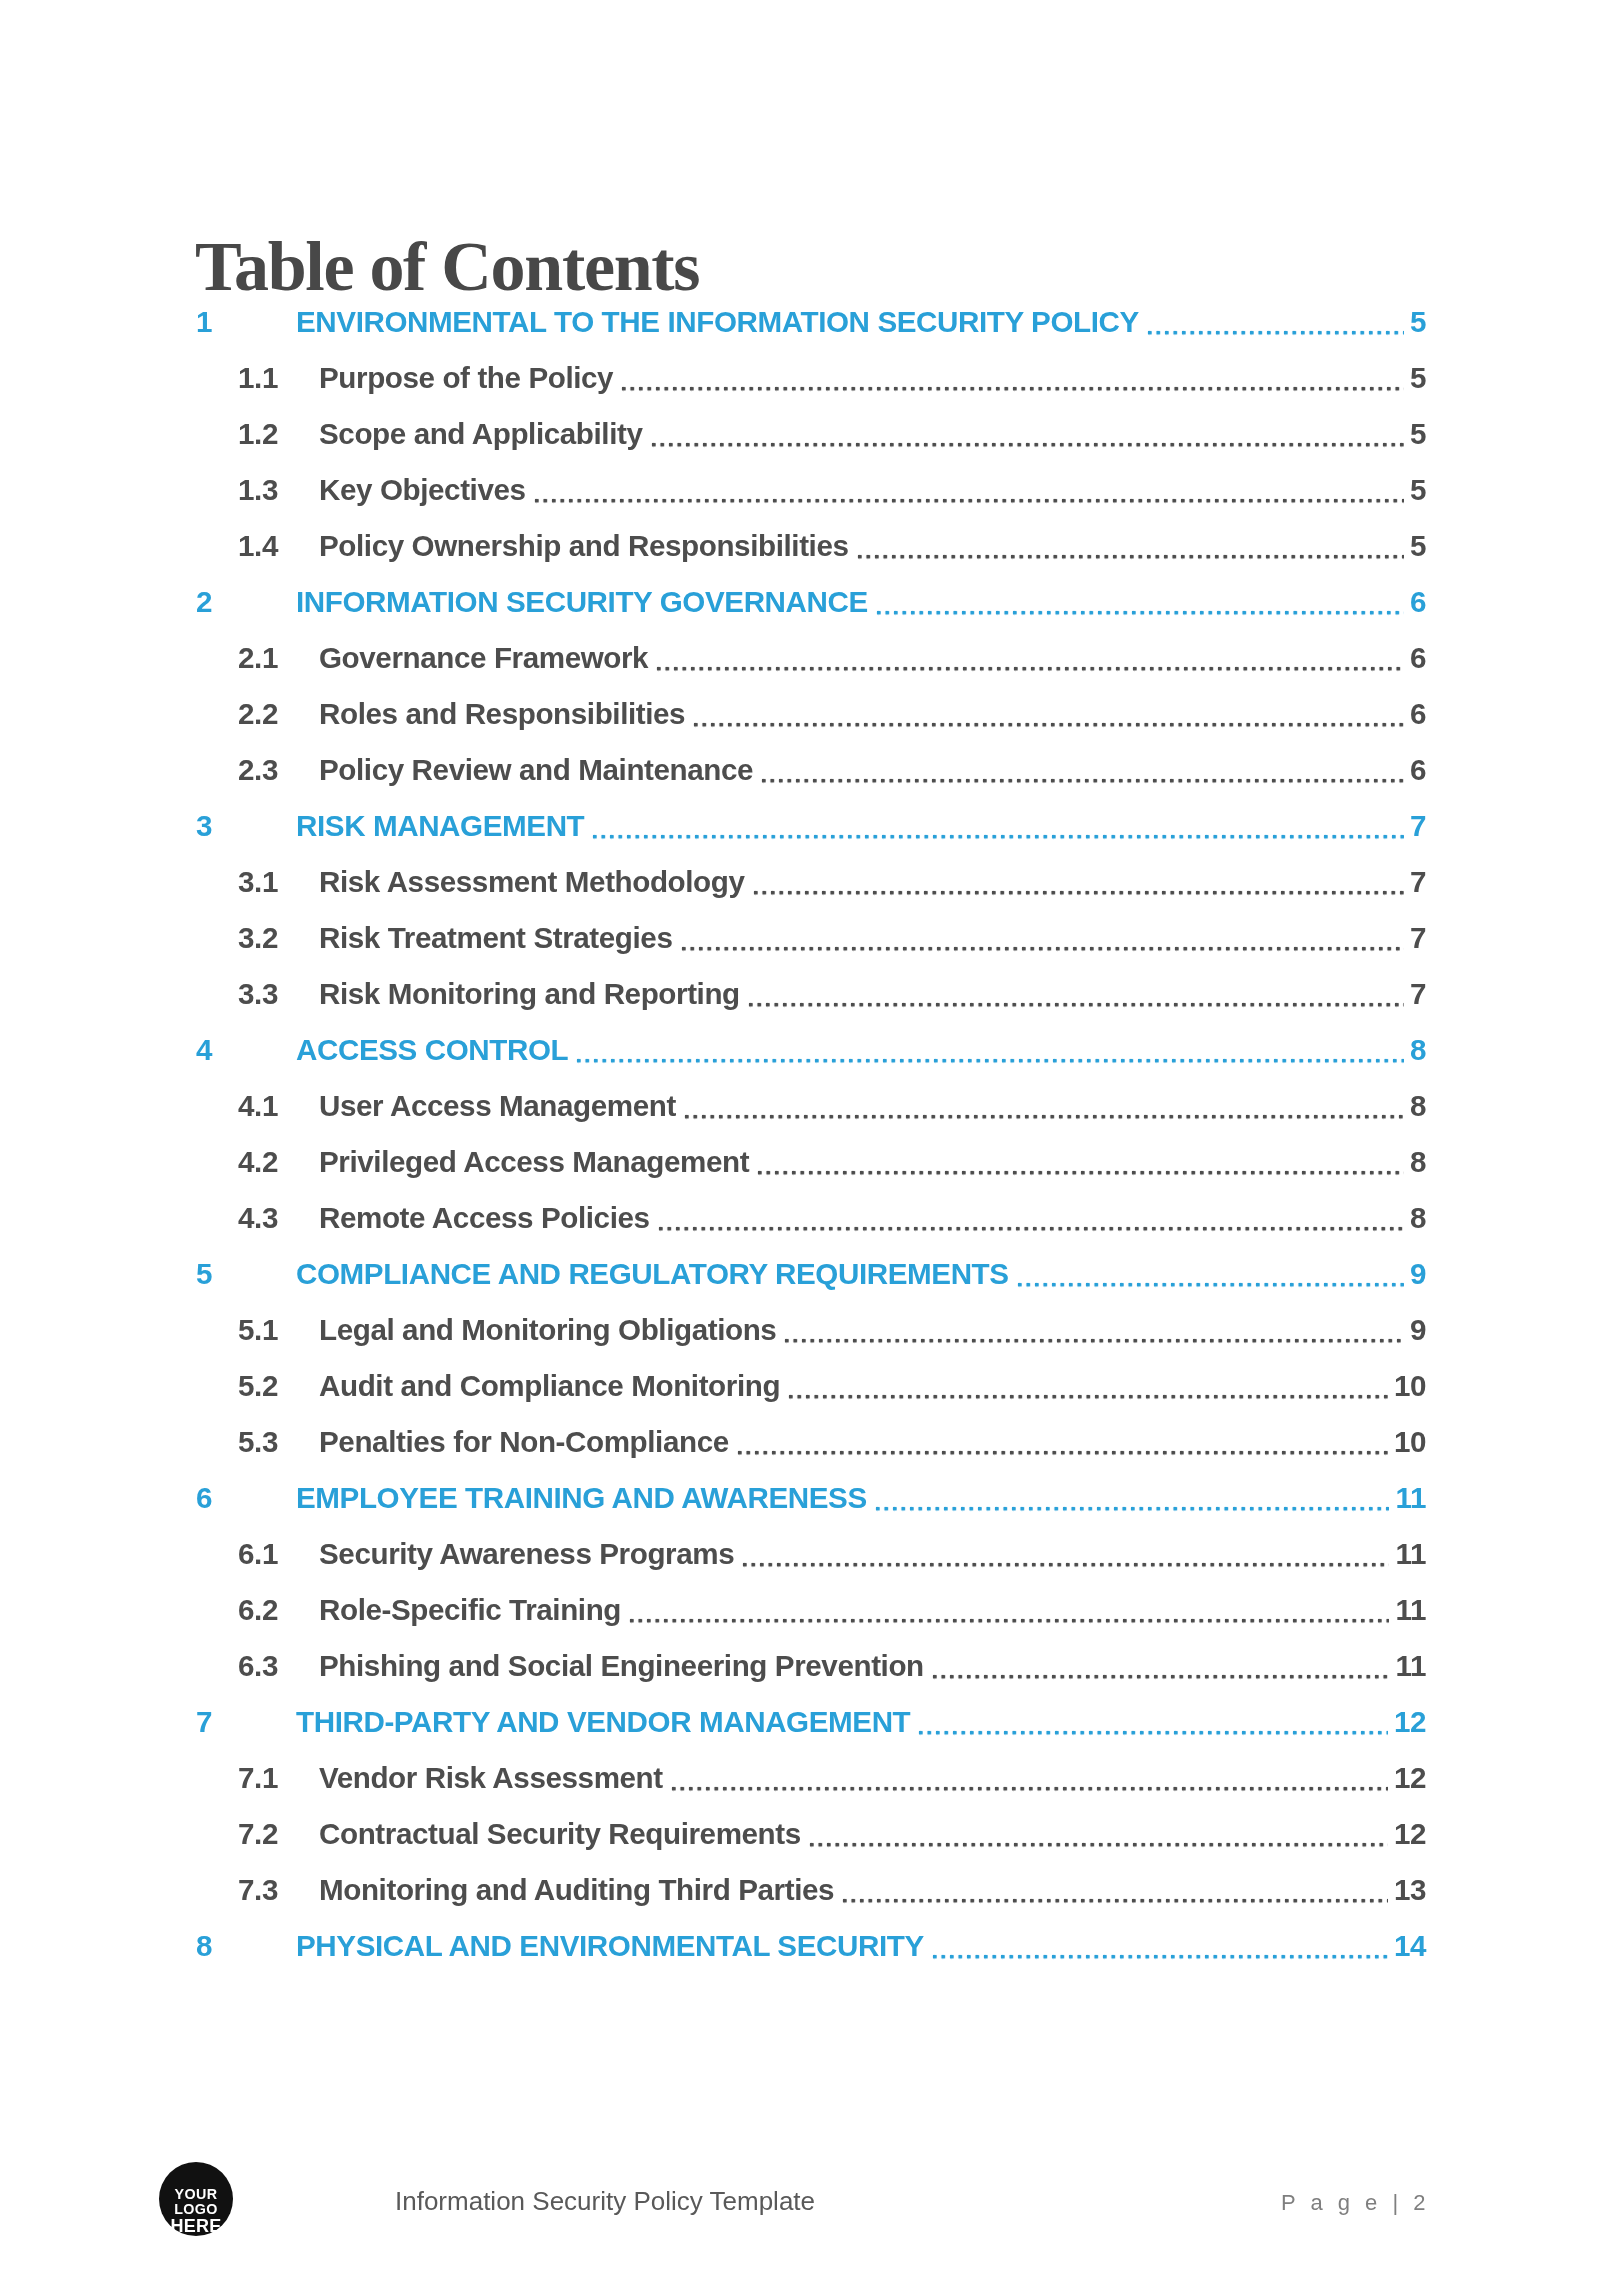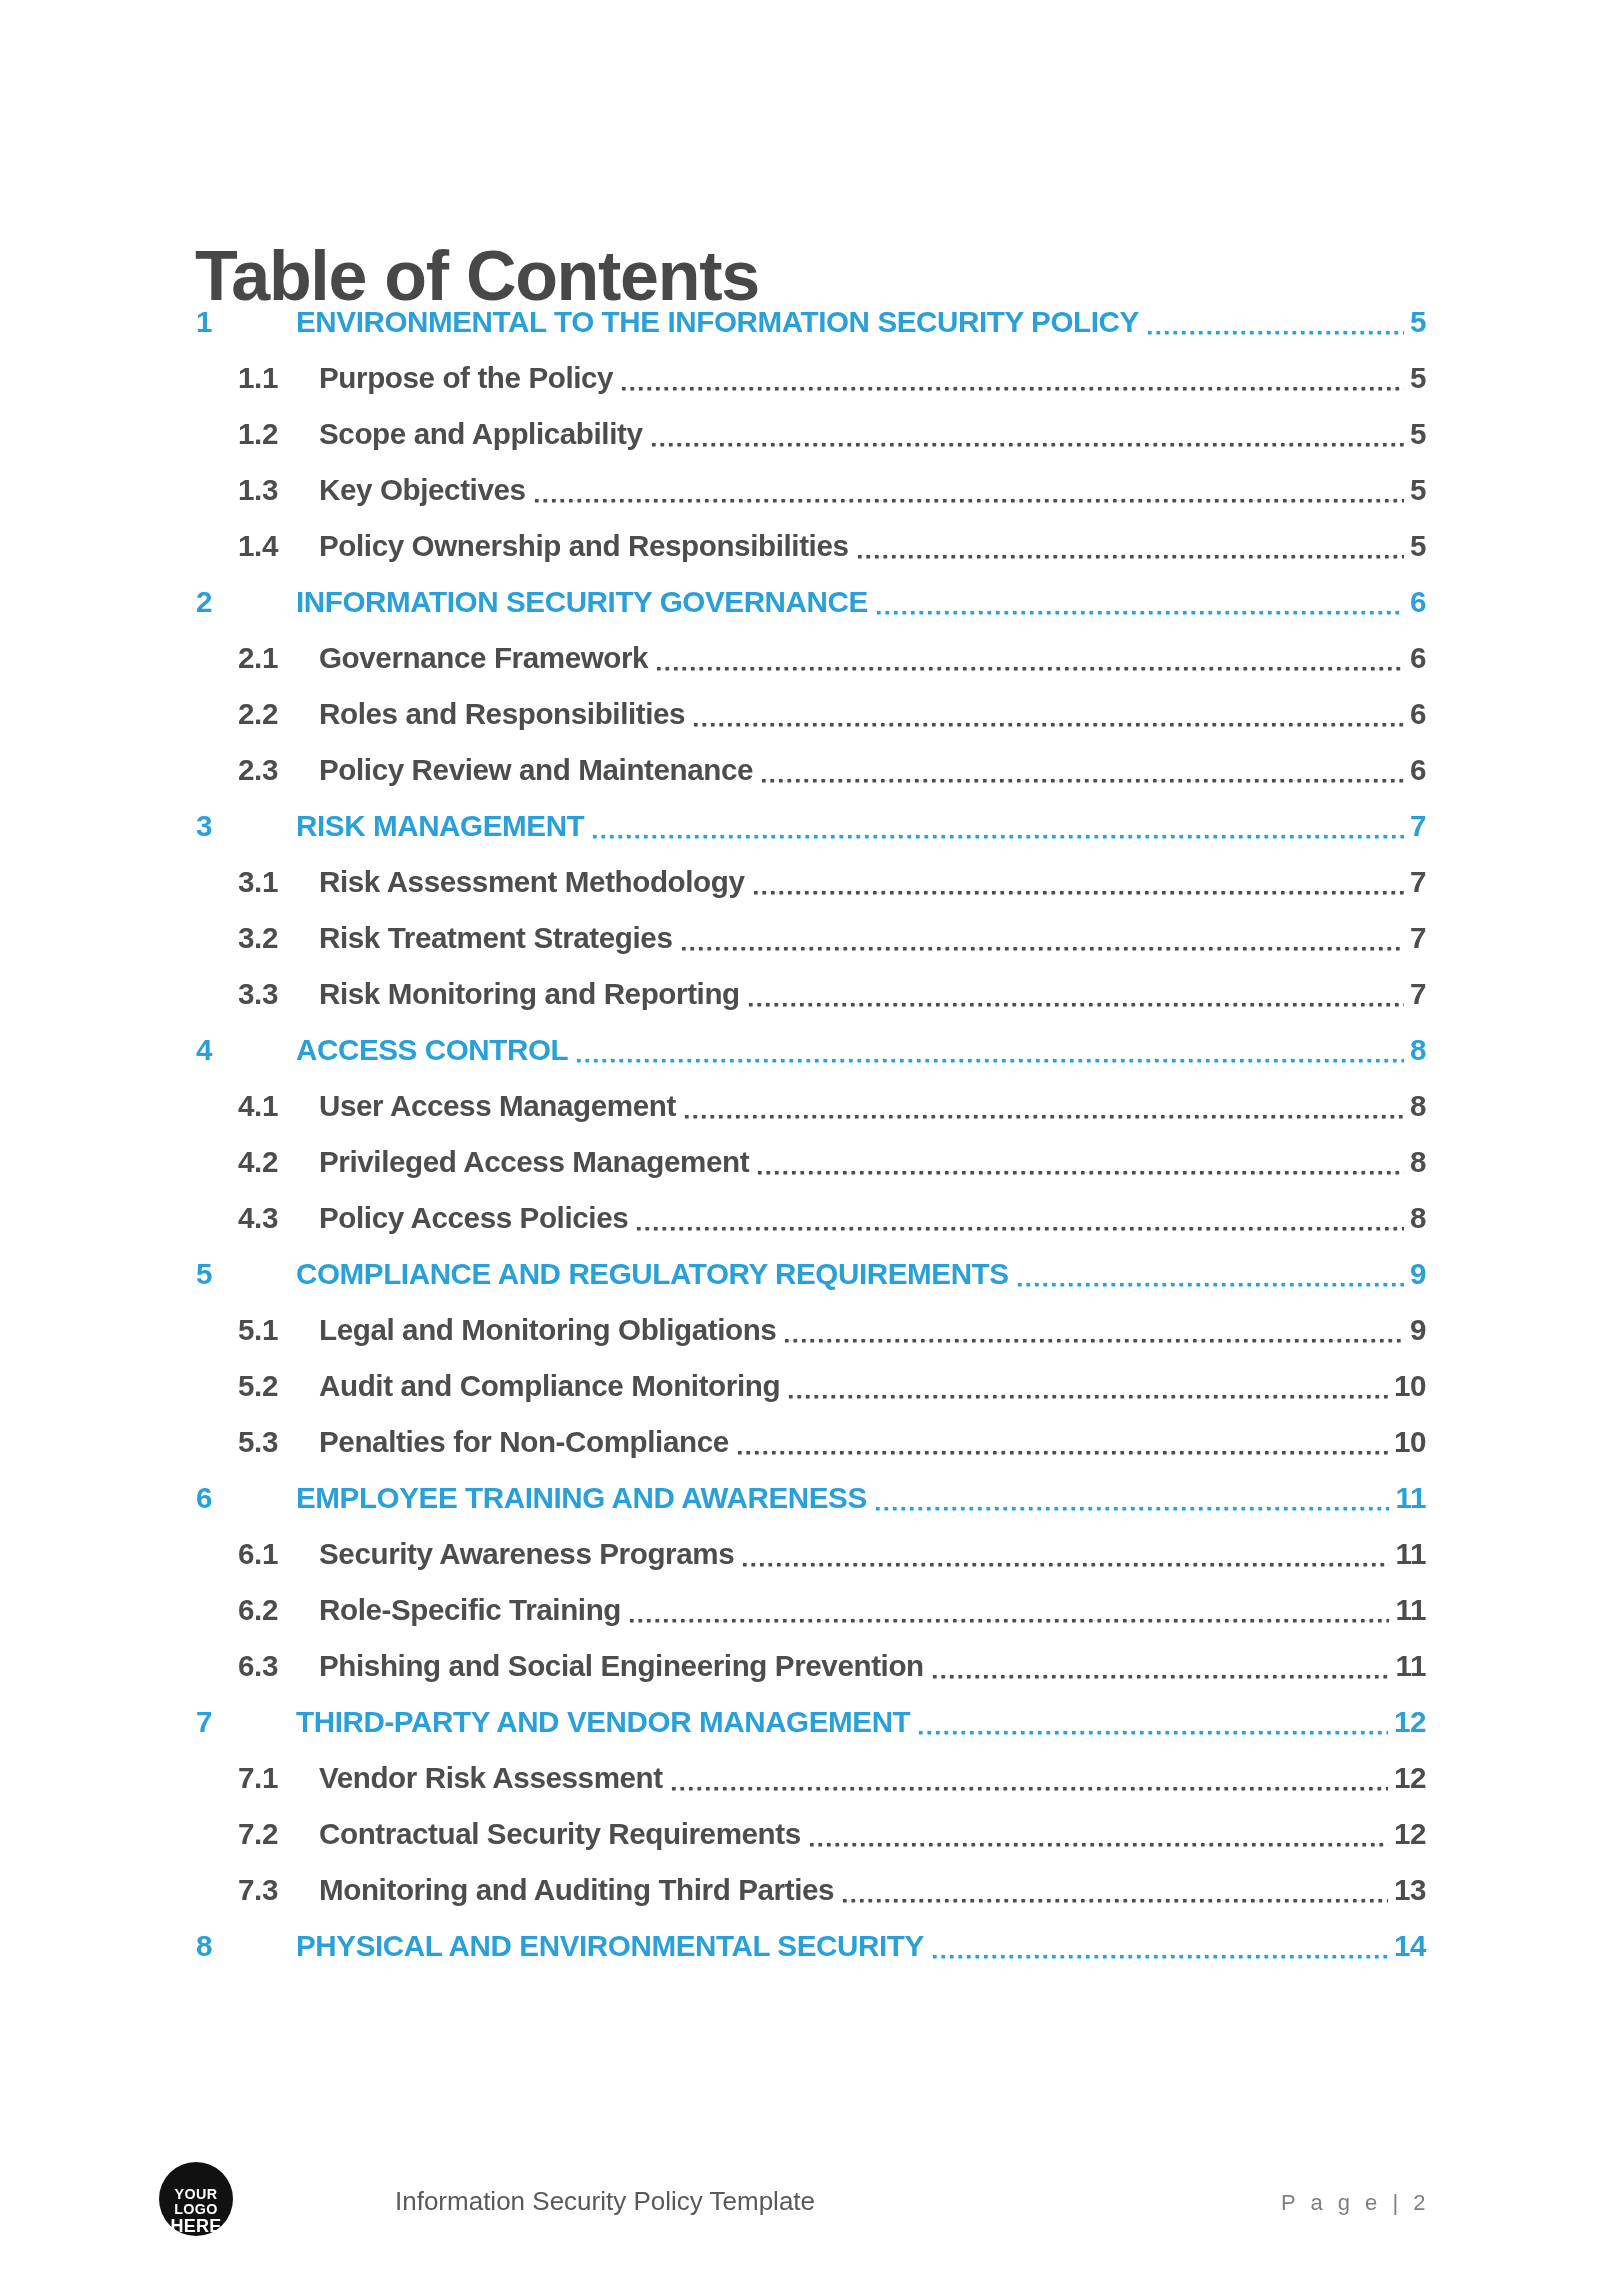--- a/index.html
+++ b/index.html
@@ -5,26 +5,27 @@
   html, body { margin: 0; padding: 0; }
   body {
     width: 1620px; height: 2293px;
     background: #ffffff;
     font-family: "Liberation Sans", sans-serif;
     position: relative;
     overflow: hidden;
   }
   .page-title {
     position: absolute;
-    left: 195px; top: 189px;
+    left: 195px; top: 179px;
     font-size: 70px;
     line-height: 81px;
     font-weight: bold;
     letter-spacing: -1.3px;
     color: #484848;
+    font-family: Liberation Serif, serif;
   }
   .toc {
     position: absolute;
     left: 196px; right: 194px;
     top: 294px;
   }
   .toc-row {
     display: flex;
     align-items: baseline;
     height: 56px;
@@ -182,21 +183,21 @@
       <span class="pagenum">8</span>
     </div>
     <div class="toc-row l2">
       <span class="num">4.2</span>
       <span class="label">Privileged Access Management</span>
       <span class="leader"></span>
       <span class="pagenum">8</span>
     </div>
     <div class="toc-row l2">
       <span class="num">4.3</span>
-      <span class="label">Policy Access Policies</span>
+      <span class="label">Remote Access Policies</span>
       <span class="leader"></span>
       <span class="pagenum">8</span>
     </div>
     <div class="toc-row l1">
       <span class="num">5</span>
       <span class="label">COMPLIANCE AND REGULATORY REQUIREMENTS</span>
       <span class="leader"></span>
       <span class="pagenum">9</span>
     </div>
     <div class="toc-row l2">

